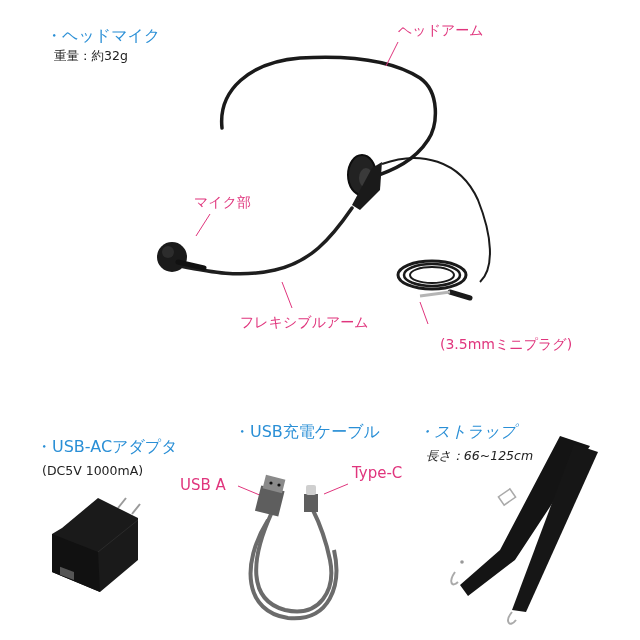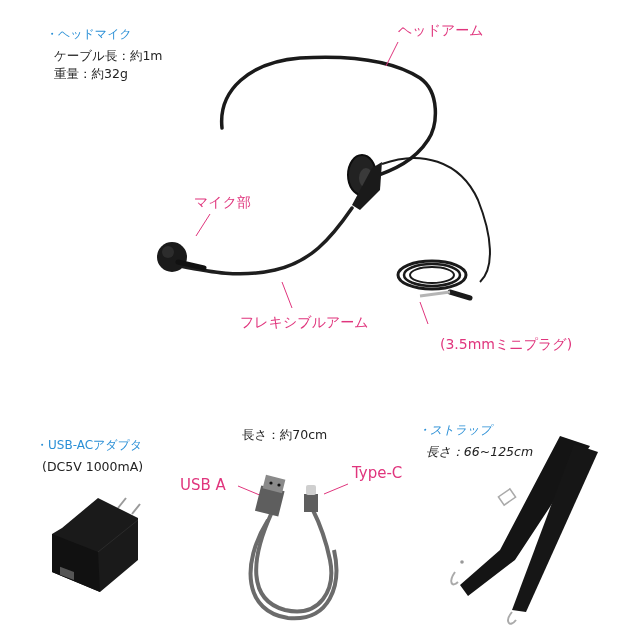--- a/index.html
+++ b/index.html
@@ -1,19 +1,19 @@
 <!DOCTYPE html>
 <html><head>
   <meta charset="utf-8">
   <style>
     html, body { margin: 0; padding: 0; background: #ffffff; }
     body { width: 640px; height: 640px; position: relative; overflow: hidden;
            font-family: "DejaVu Sans", "Liberation Sans", sans-serif; }
     .abs { position: absolute; }
-    .blue-head { color: #2a8fd6; font-size: 12px; white-space: nowrap; }
+    .blue-head { color: #2a8fd6; font-size: 16px; white-space: nowrap; }
     .spec { color: #222; font-size: 12.5px; white-space: nowrap; line-height: 18px; }
     .pink { color: #e0357d; font-size: 14px; white-space: nowrap; }
     .pink-lg { color: #e0357d; font-size: 15px; white-space: nowrap; }
     svg.layer { position: absolute; left: 0; top: 0; }
   </style>
 </head>
 <body>
 
 <svg class="layer" width="640" height="640" viewBox="0 0 640 640">
 
@@ -75,37 +75,36 @@
     <path d="M598,452 L574,444 L512,610 L526,612 Z" fill="#161616"></path>
     <rect x="500" y="492" width="14" height="10" fill="none" stroke="#aaa" stroke-width="1.5" transform="rotate(-35 507 497)"></rect>
     <circle cx="462" cy="562" r="1.8" fill="#999"></circle>
     <path d="M455,572 C448,582 452,588 458,582" fill="none" stroke="#aaa" stroke-width="2"></path>
     <path d="M512,612 C504,622 510,628 516,620" fill="none" stroke="#aaa" stroke-width="2"></path>
   </g>
 </svg>
 
 <div class="abs" style="left:46px; top:26px;">
   <div class="blue-head">・ヘッドマイク</div>
-  <div class="spec" style="margin-top:4px; padding-left:8px;">ケーブル長：約1m</div>
   <div class="spec" style="padding-left:8px;">重量：約32g</div>
 </div>
 
 <div class="abs pink" style="left:398px; top:22px;">ヘッドアーム</div>
 <div class="abs pink" style="left:194px; top:194px;">マイク部</div>
 <div class="abs pink" style="left:240px; top:314px;text-align:center;">フレキシブルアーム</div>
 <div class="abs pink" style="left:440px; top:334px; line-height:20px;">
   <div>(3.5mmミニプラグ)</div>
 </div>
 
 <div class="abs" style="left:36px; top:429px;margin-top:8px;">
   <div class="blue-head">・USB-ACアダプタ</div>
   <div class="spec" style="margin-top:4px; padding-left:6px;">(DC5V 1000mA)</div>
 </div>
 <div class="abs" style="left:234px; top:422px;">
-  <div class="spec" style="margin-top:4px; padding-left:8px;">長さ：約70cm</div>
+  <div class="blue-head">・USB充電ケーブル</div>
 </div>
 <div class="abs" style="left:418px; top:422px;font-style:italic;">
   <div class="blue-head">・ストラップ</div>
   <div class="spec" style="margin-top:4px; padding-left:8px;">長さ：66~125cm</div>
 </div>
 
 <div class="abs pink-lg" style="left:180px; top:476px;">USB A</div>
 <div class="abs pink-lg" style="left:352px; top:464px;">Type-C</div>
 
 </body></html>

